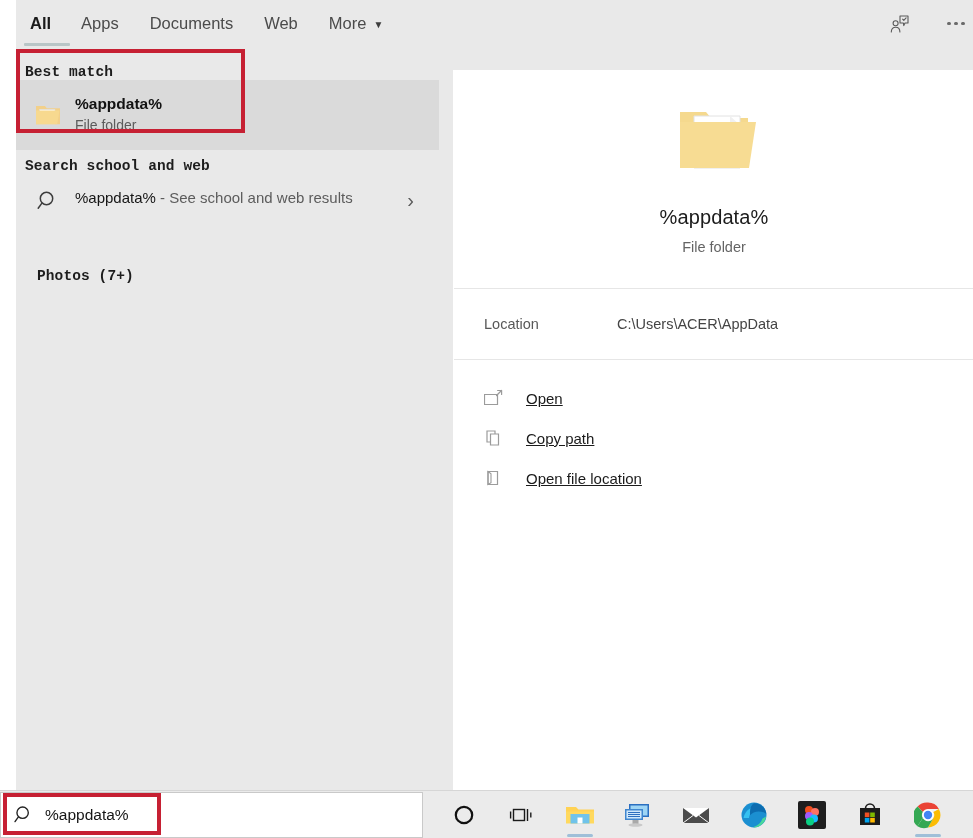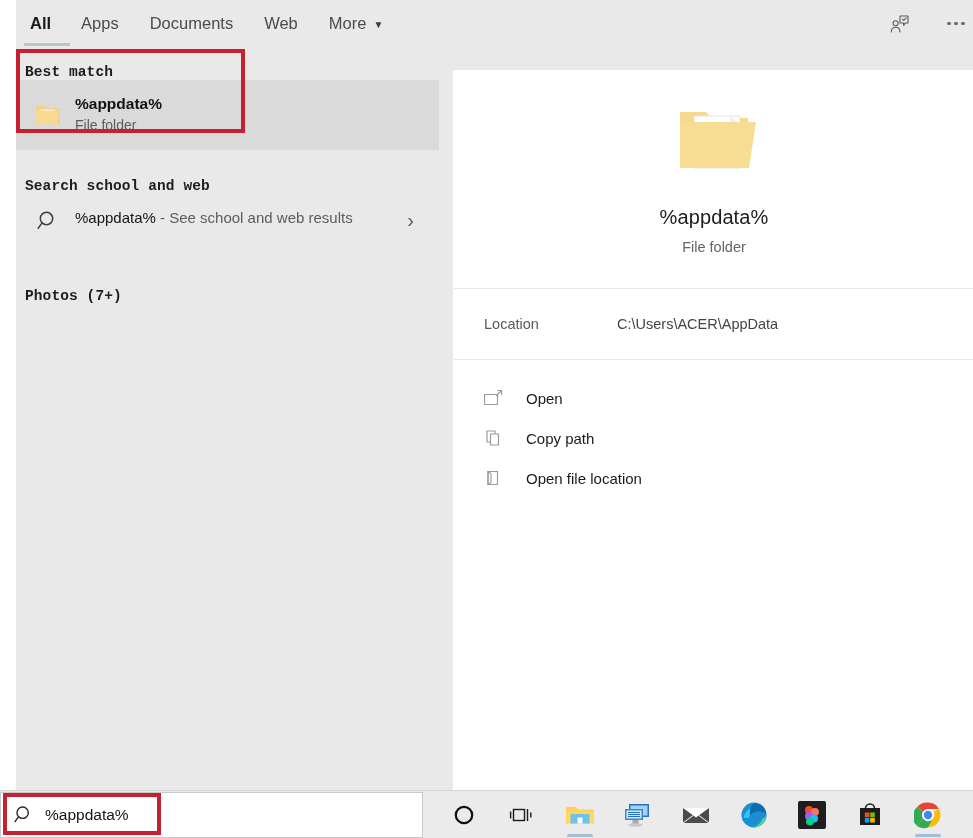--- a/index.html
+++ b/index.html
@@ -167,21 +167,21 @@
     box-sizing: border-box;
   }
   #annot-bestmatch {
     left: 0px;
     top: 49px;
     width: 229px;
     height: 84px;
   }
 
   
-  .web-header { padding-top: 28px; }
+  .web-header { padding-top: 8px; }
   .web-row {
     display: flex;
     align-items: flex-start;
     padding: 12px 0 0 9px;
     cursor: default;
     position: relative;
     min-height: 58px;
   }
   .web-icon {
     width: 46px;
@@ -203,21 +203,21 @@
     font-weight: 400;
   }
   .web-chevron {
     position: absolute;
     right: 25px;
     top: 16px;
     color: #5b5b5b;
     font-size: 20px;
     line-height: 1;
   }
-  .photos-header { padding-top: 24px; }
+  .photos-header { padding-top: 24px; margin-left: 12px; }
 
   
   .right-panel {
     position: absolute;
     left: 437px;
     top: 70px;
     width: 522px;
     height: 720px;
     background: #ffffff;
   }
@@ -275,20 +275,21 @@
   }
   .action-icon {
     width: 42px;
     min-width: 42px;
     display: flex;
     align-items: center;
   }
   .action-label {
     font-size: 15px;
     color: #1b1b1b;
+    text-decoration: underline;
   }
 
   
   .taskbar {
     position: absolute;
     left: 0;
     bottom: 0;
     width: 973px;
     height: 48px;
     background: #ebebeb;

